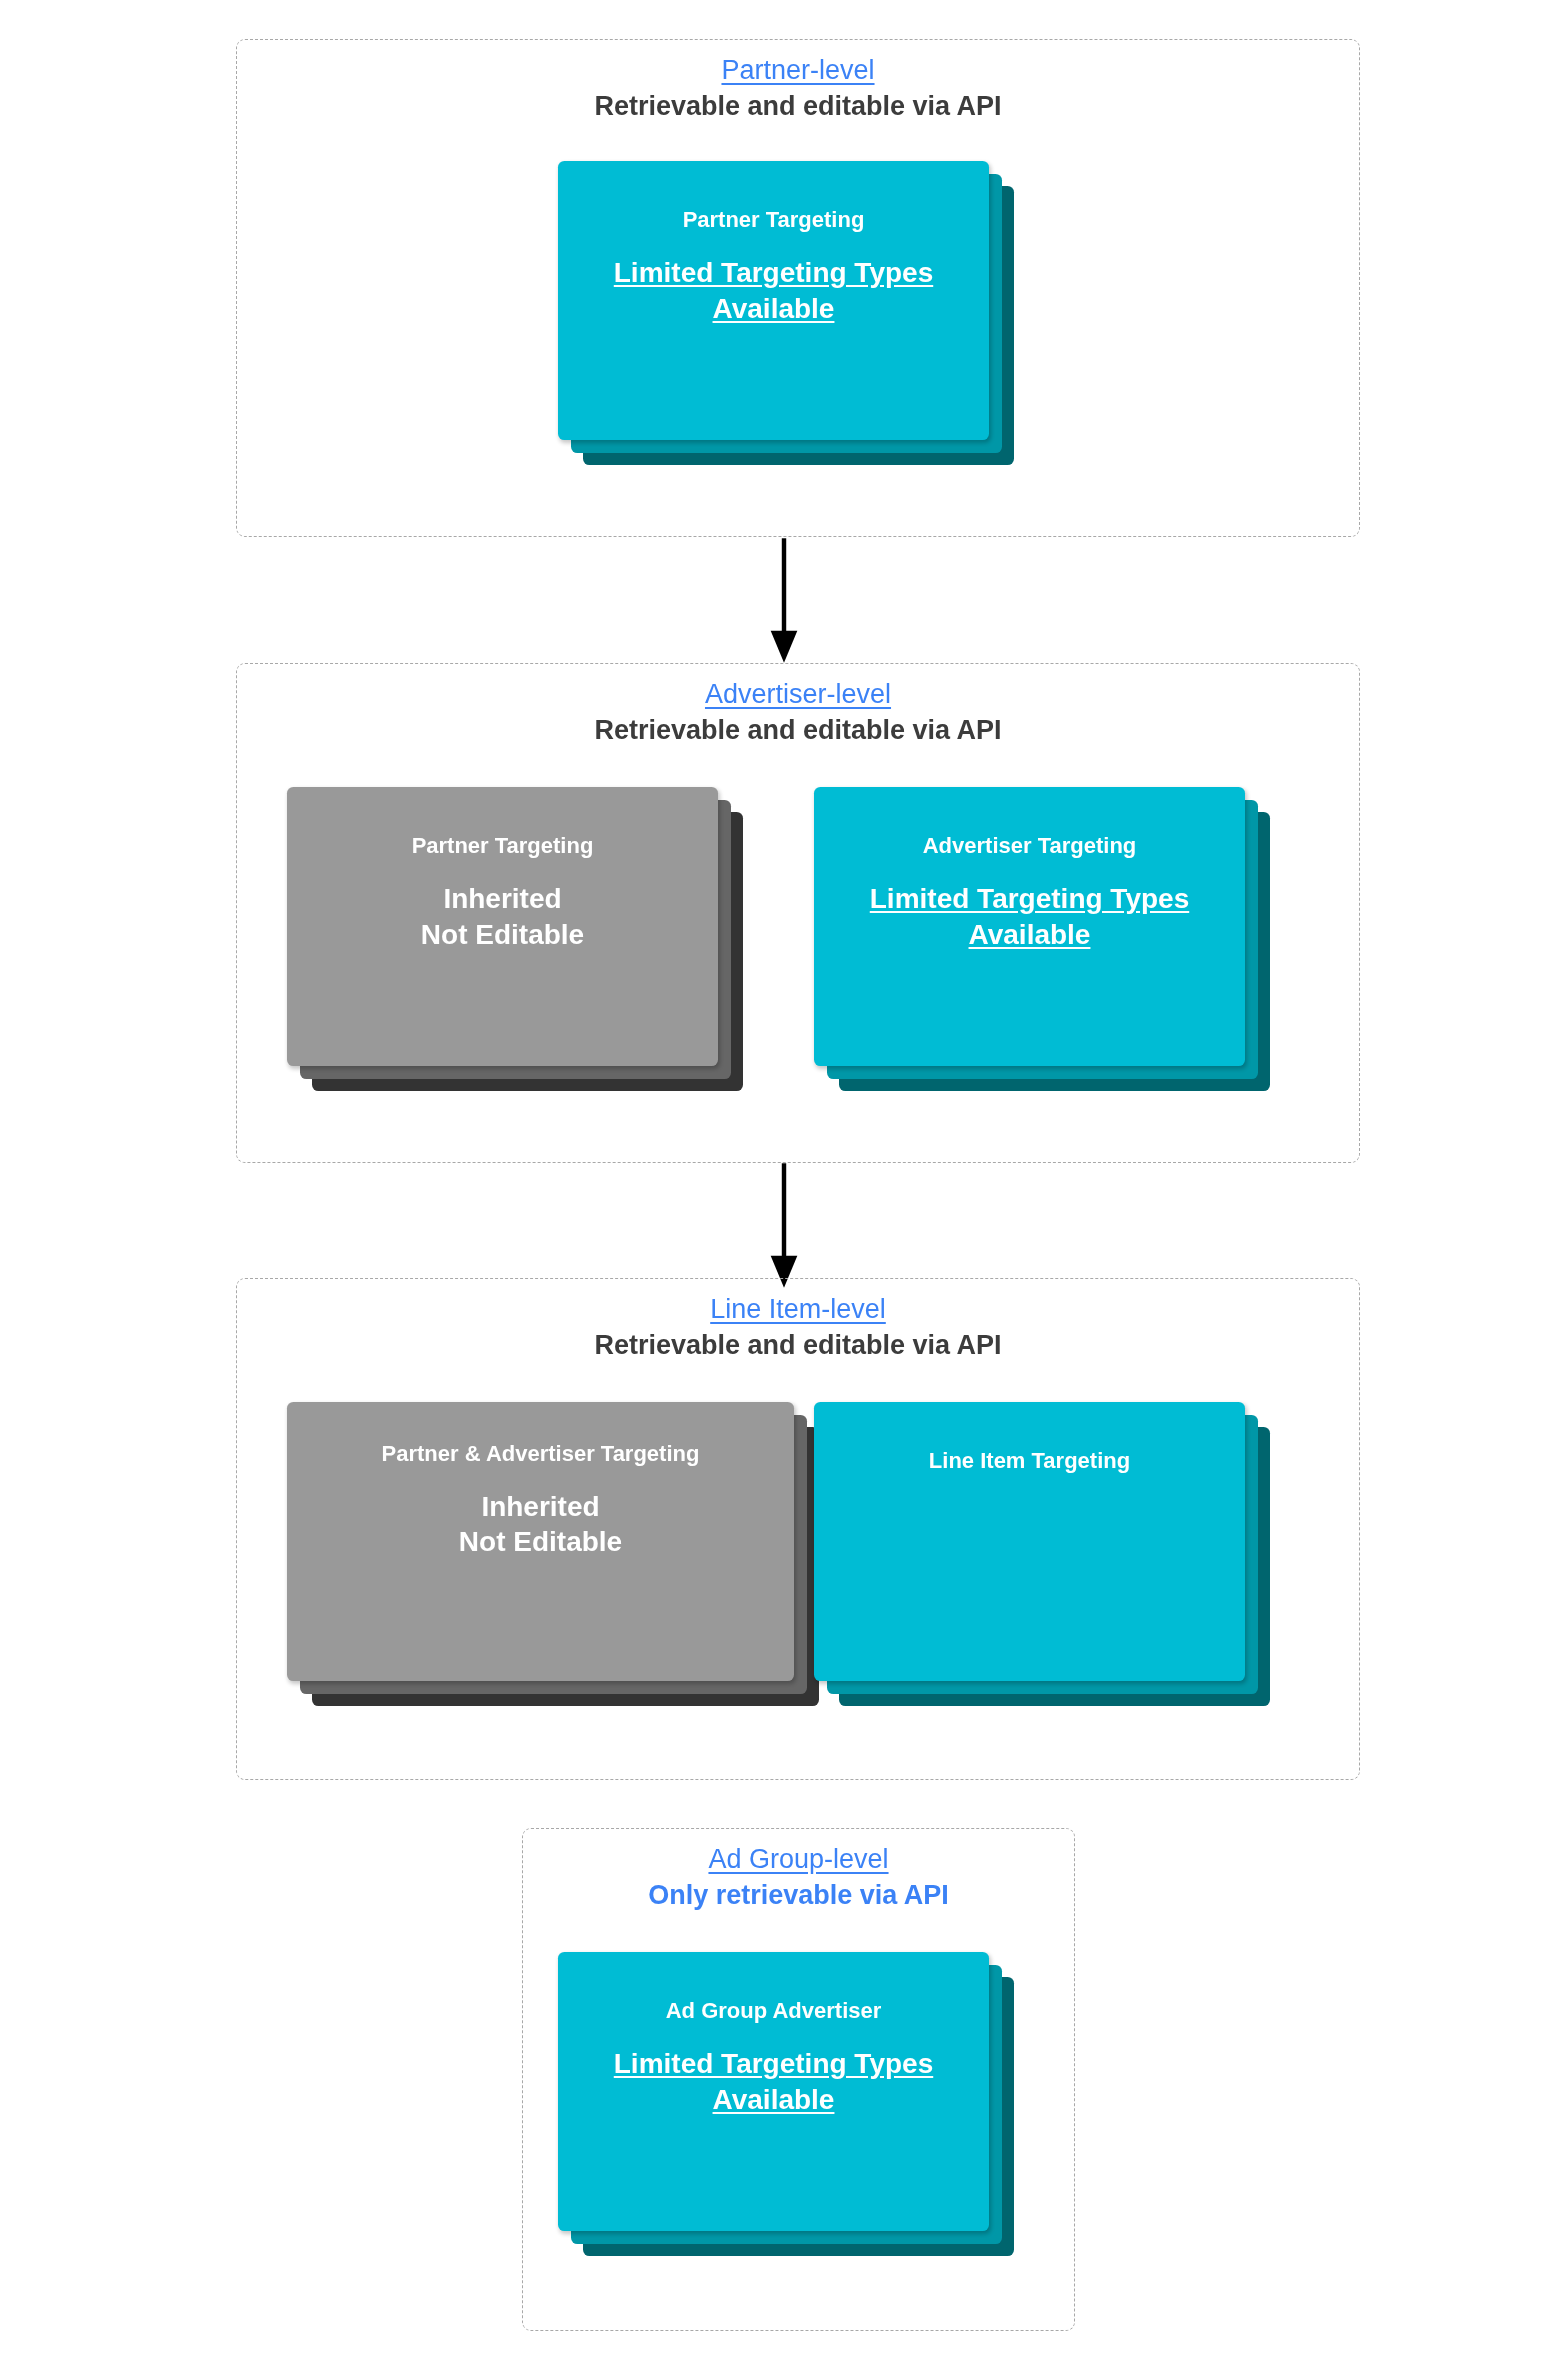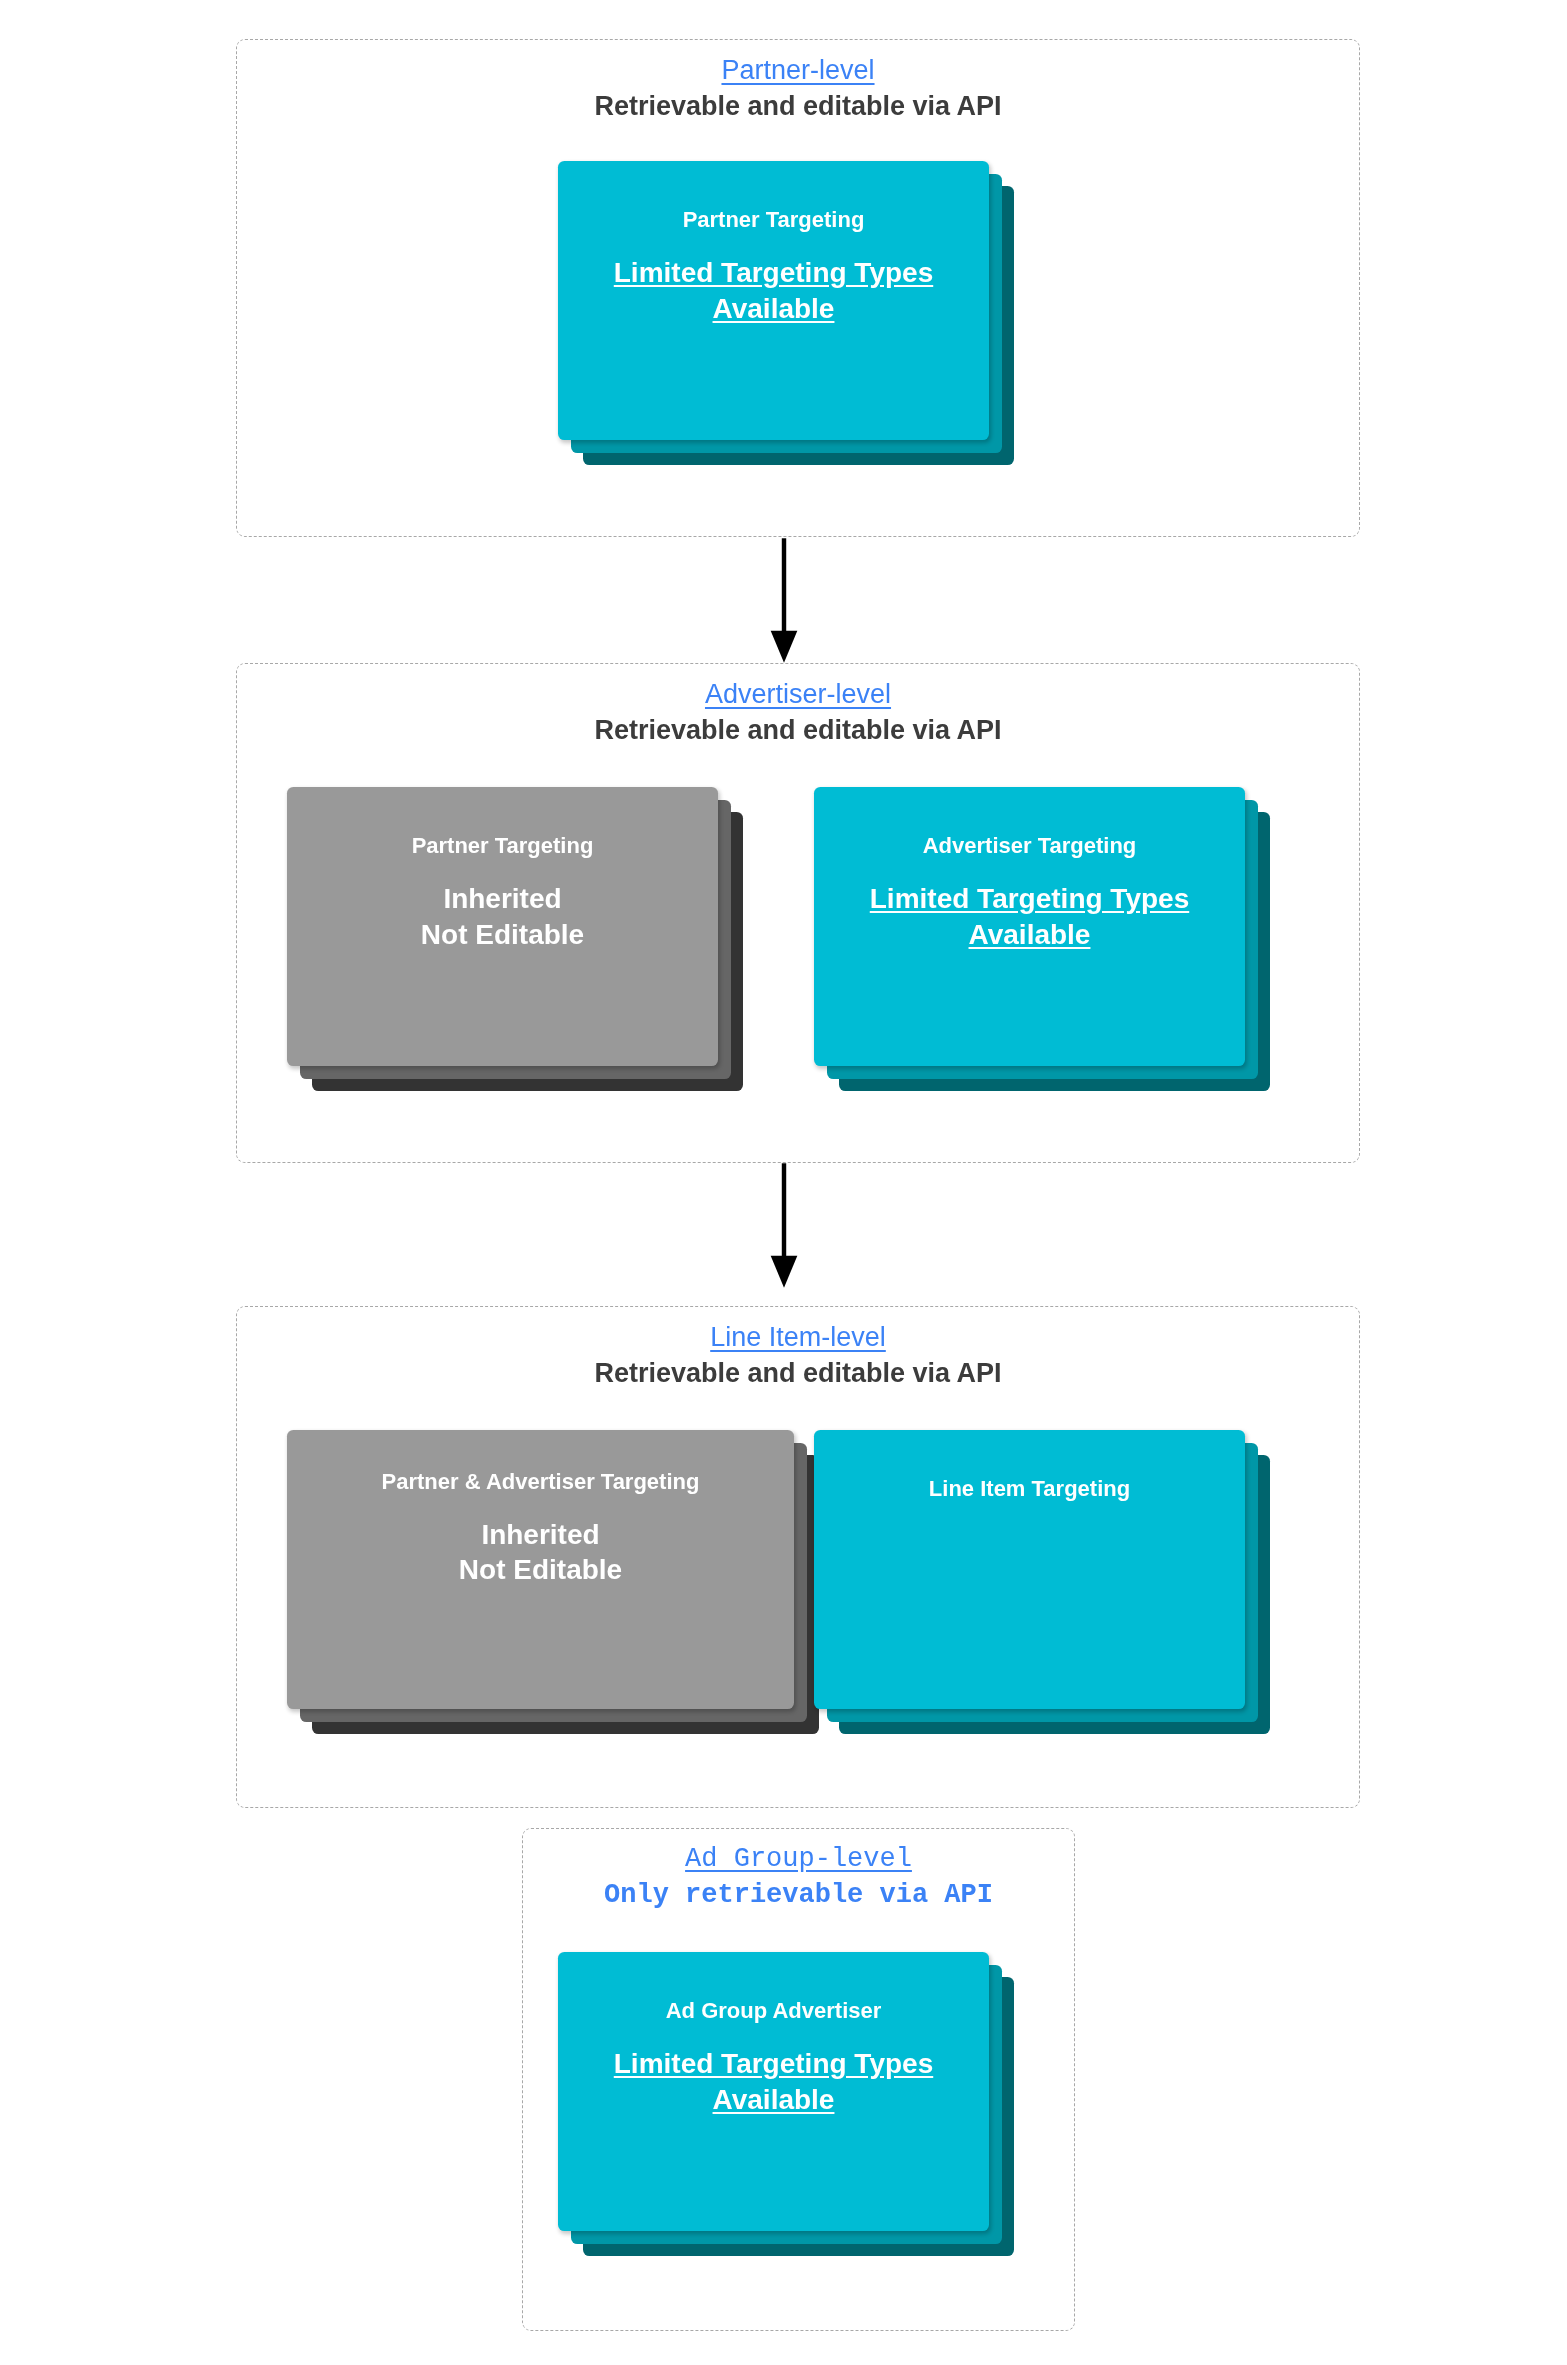--- a/index.html
+++ b/index.html
@@ -166,21 +166,21 @@
       <div class="card-sub underlined" style="margin-top:22px; max-width:330px;">Limited Targeting Types Available</div>
     </div>
   </div>
 </div>
 
 <svg class="connector" style="left:768px; top:1163px; width:32px; height:125px;" viewBox="0 0 36 140">
   <line x1="18" y1="0" x2="18" y2="116" stroke="#000000" stroke-width="5"></line>
   <polygon points="18,140 3,104 33,104" fill="#000000"></polygon>
 </svg>
 
-<div class="level-box" style="left:236px; top:1306px; width:1124px; height:502px;">
+<div class="level-box" style="left:236px; top:1278px; width:1124px; height:502px;">
   <div class="level-heading" style="top:15px;">
     <span class="level-name">Line Item-level</span>
     <span class="level-api">Retrievable and editable via API</span>
   </div>
 
   <div class="card-stack gray" style="left:50px; top:123px; width:507px; height:279px;">
     <div class="card-layer back"></div>
     <div class="card-layer mid"></div>
     <div class="card-layer front">
       <div class="card-title" style="margin-top:39px; max-width:357px;">Partner &amp; Advertiser Targeting</div>
@@ -192,21 +192,21 @@
   <div class="card-stack cyan" style="left:577px; top:123px; width:431px; height:279px;">
     <div class="card-layer back"></div>
     <div class="card-layer mid"></div>
     <div class="card-layer front">
       <div class="card-title" style="margin-top:46px;">Line Item Targeting</div>
     </div>
   </div>
 </div>
 
 <div class="level-box" style="left:522px; top:1828px; width:553px; height:503px;">
-  <div class="level-heading" style="top:15px;font-family:Liberation Mono, monospace;">
+  <div class="level-heading" style="top:15px;">
     <span class="level-name">Ad Group-level</span>
     <span class="level-api red">Only retrievable via API</span>
   </div>
 
   <div class="card-stack cyan" style="left:35px; top:123px; width:431px; height:279px;">
     <div class="card-layer back"></div>
     <div class="card-layer mid"></div>
     <div class="card-layer front">
       <div class="card-title" style="margin-top:46px;">Ad Group Advertiser</div>
       <div class="card-sub underlined" style="margin-top:22px; max-width:330px;">Limited Targeting Types Available</div>

